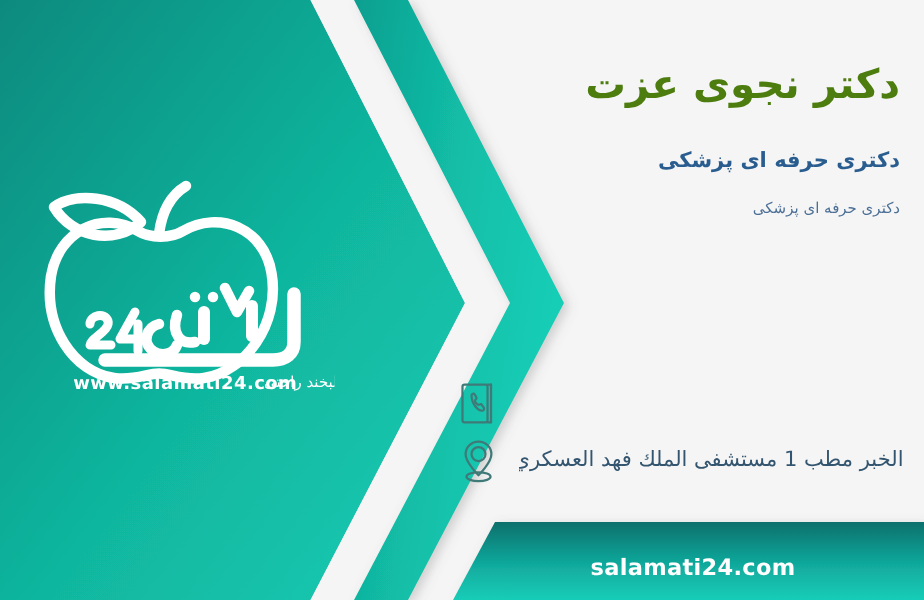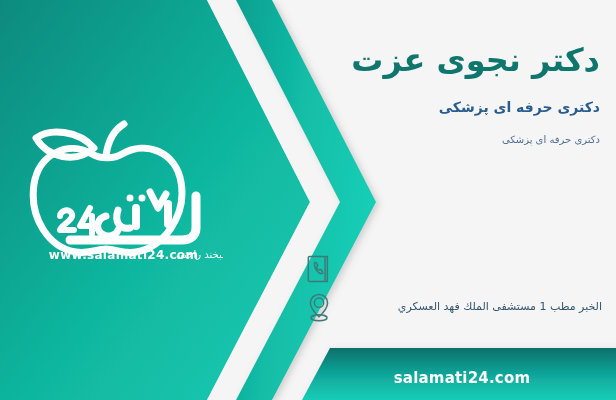--- a/index.html
+++ b/index.html
@@ -29,23 +29,23 @@
     position:absolute;
     top:0;right:0;
     width:330px;height:400px;
     text-align:right;
     direction:rtl;
   }
   .doc-name{
     position:absolute;
     top:40px;right:16px;
     width:300px;
-    font-size:32px;
+    font-size:27px;
     font-weight:700;
-    color:#0f766e;
+    color:#4d7c0f;
     letter-spacing:0px;
     line-height:1.25;
     white-space:nowrap;
   }
   .spec-main{
     position:absolute;
     top:98px;right:16px;
     width:300px;
     font-size:14px;
     font-weight:600;
@@ -78,21 +78,21 @@
   }
   .cicon{
     width:34px;height:34px;
     flex:0 0 34px;
     display:flex;align-items:center;justify-content:center;
     color:#3f7a78;
   }
   .ctext{
     flex:1 1 auto;
     text-align:right;
-    font-size:11px;
+    font-size:14px;
     color:#33556f;
     line-height:1.4;
     padding-left:4px;
     white-space:nowrap;
     overflow:hidden;
   }
 
   
   .bottombar{
     position:absolute;

